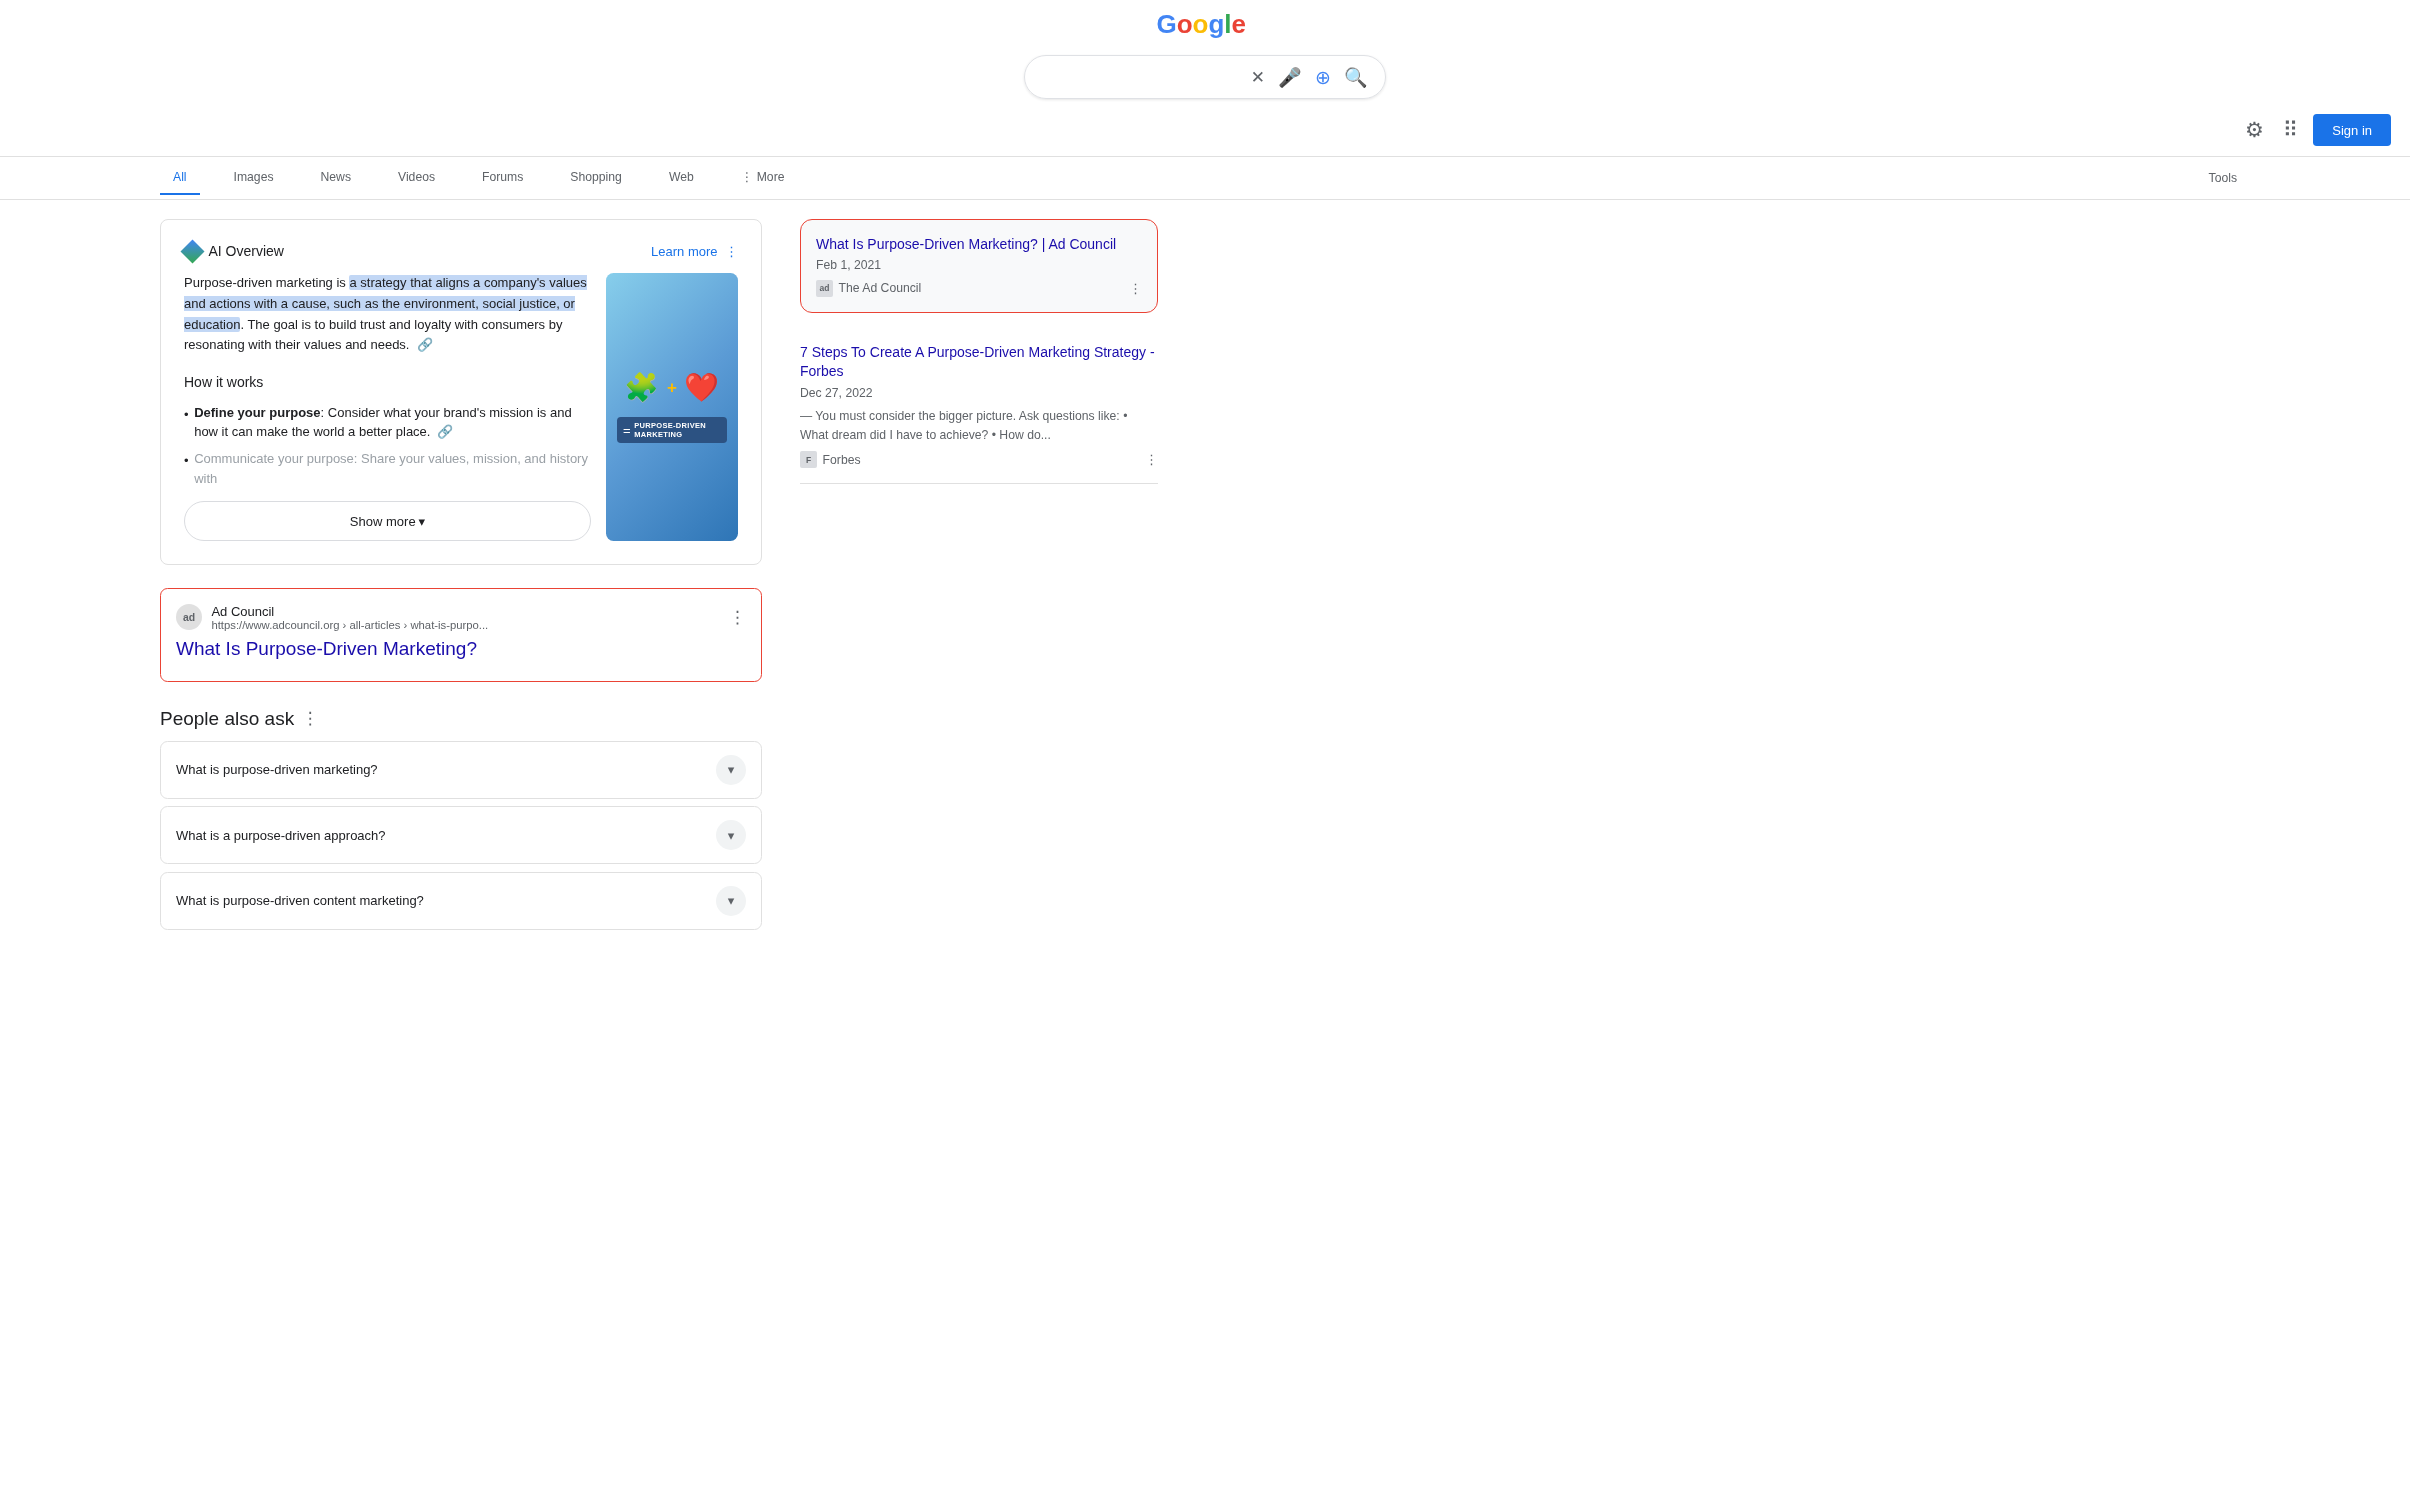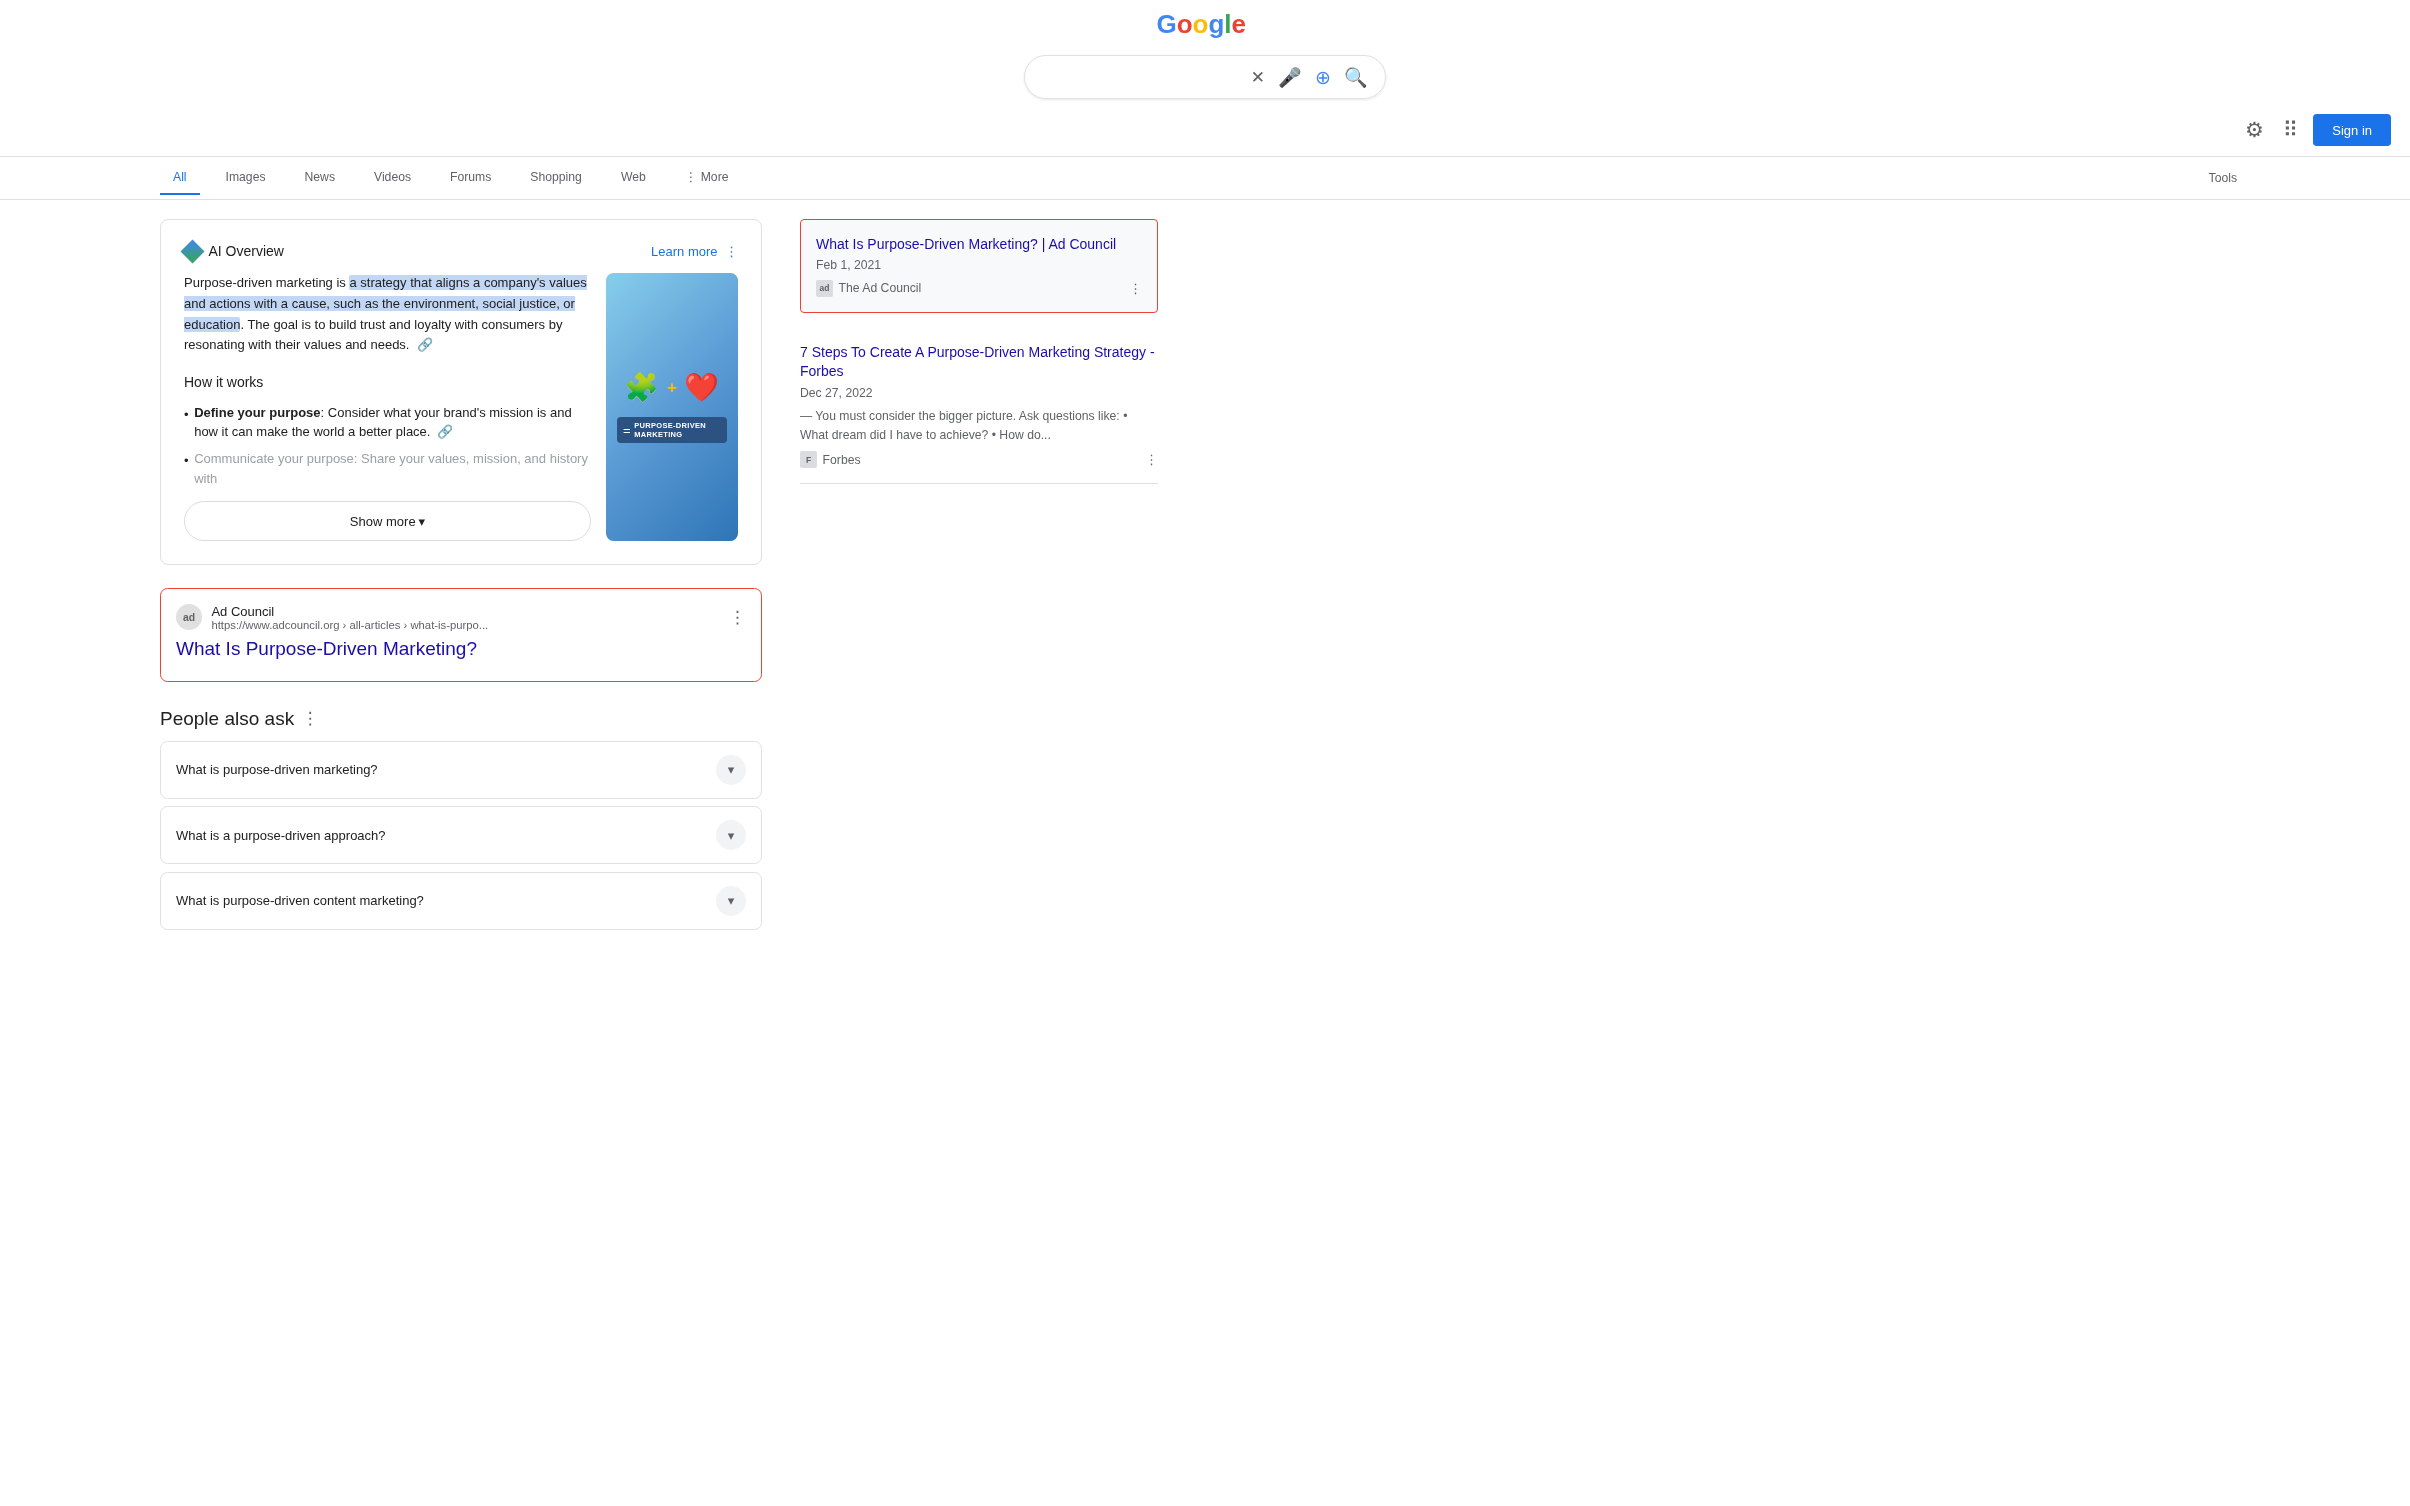--- a/index.html
+++ b/index.html
@@ -74,21 +74,21 @@
       cursor: pointer;
       font-weight: 500;
     }
 
     
     .nav {
       display: flex;
       align-items: center;
       padding: 3.8px 160px;
       border-bottom: 0.9px solid #e0e0e0;
-      gap: 13px;
+      gap: 21px;
     }
     .nav-item {
       padding: 9.4px 13px;
       font-size: 12.2px;
       color: #5f6368;
       cursor: pointer;
       text-decoration: none;
       border-bottom: 2.8px solid transparent;
       display: flex;
       align-items: center;
@@ -278,21 +278,21 @@
       display: flex;
       align-items: center;
       justify-content: center;
       flex-shrink: 0;
       color: #5f6368;
     }
 
     
     .right-card {
       border: 1.9px solid #EA4335;
-      border-radius: 4px;
+      border-radius: 12px;
       padding: 15px;
       margin-bottom: 15px;
       background: #f8f9fa;
       cursor: pointer;
     }
     .card-title {
       font-size: 14px;
       color: #1a0dab;
       font-weight: 500;
       margin-bottom: 3.8px;

